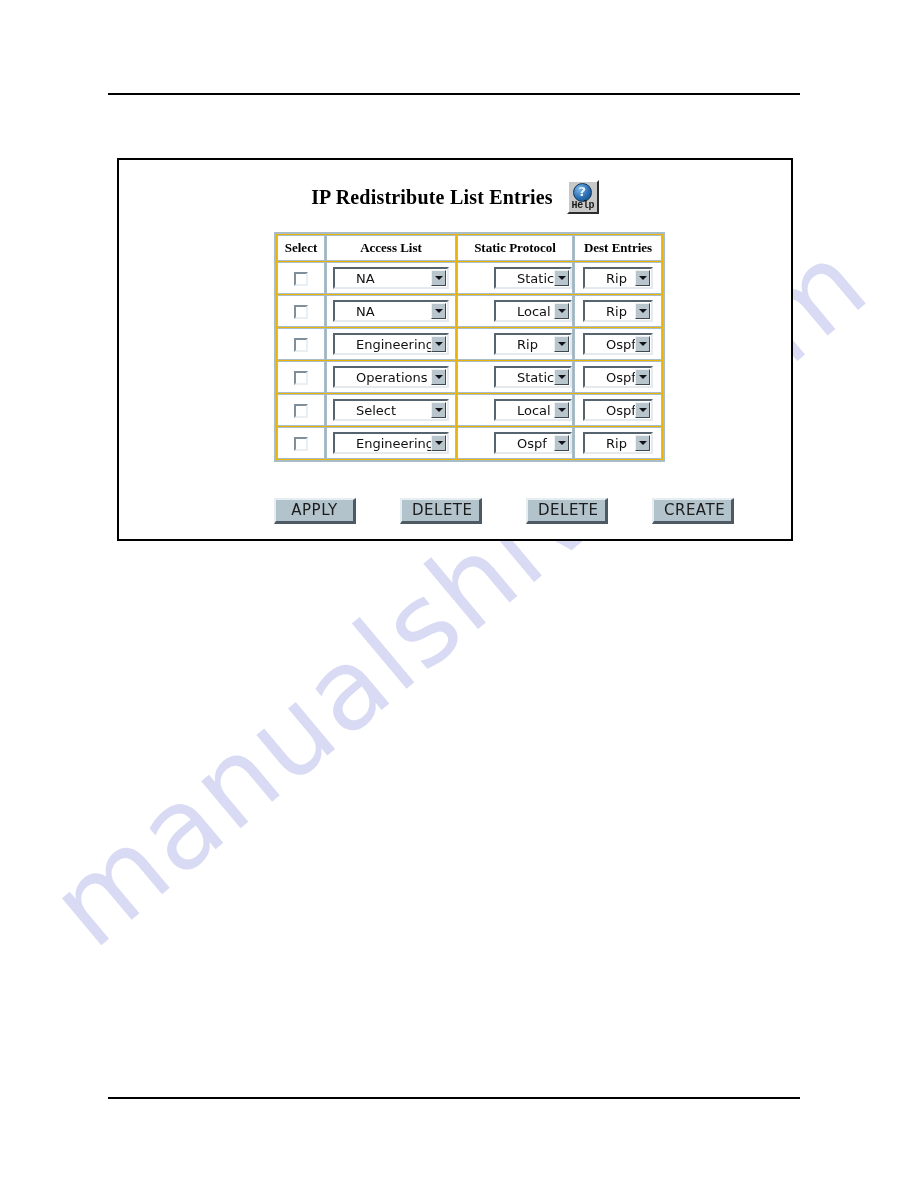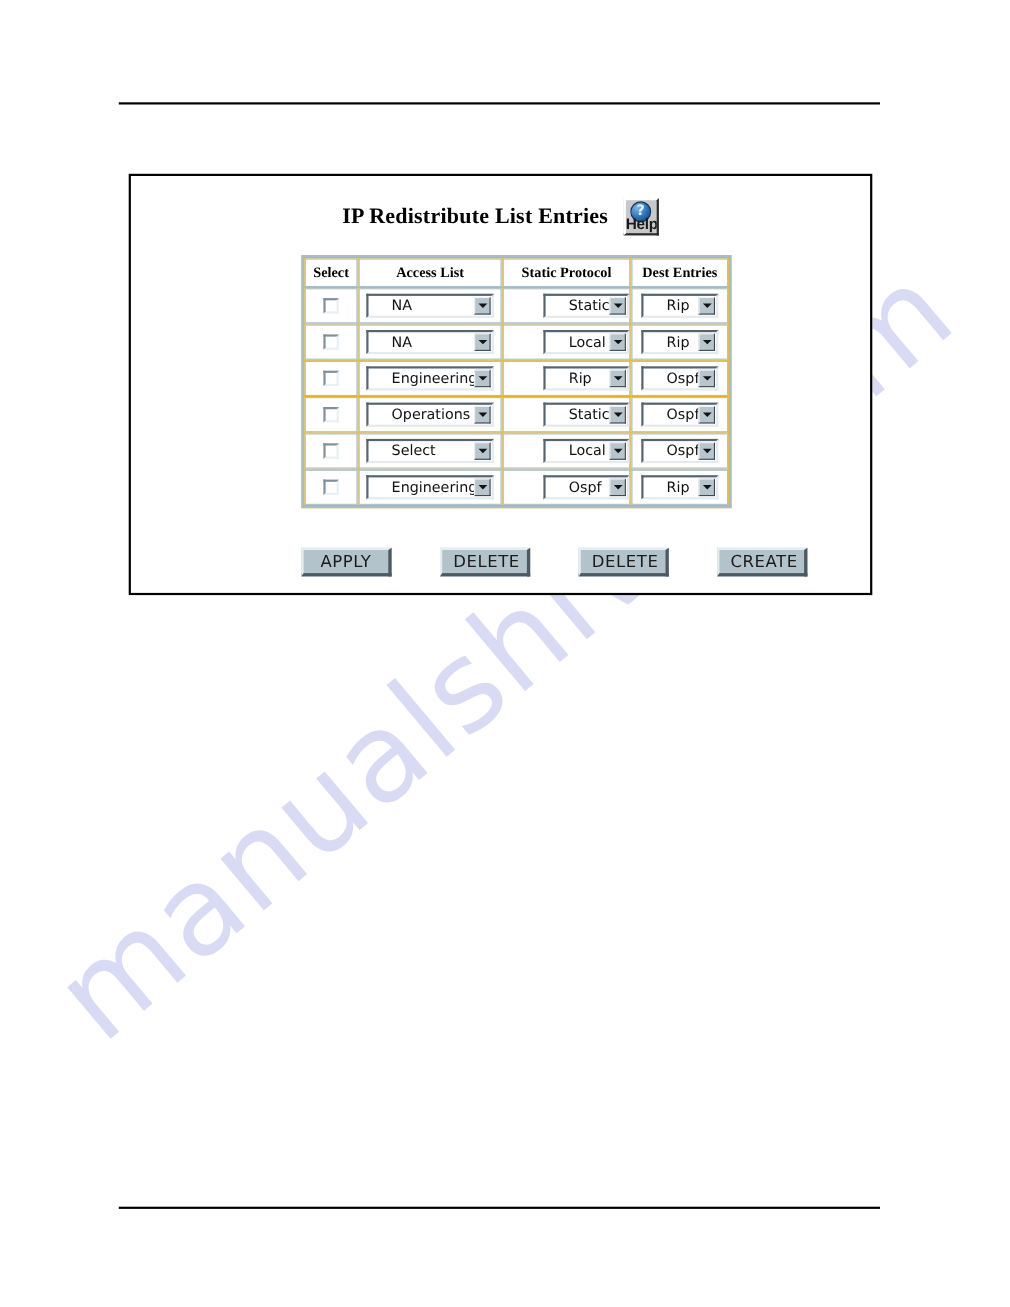--- a/index.html
+++ b/index.html
@@ -116,22 +116,22 @@
     font-weight: bold;
     font-size: 13px;
     color: #e8f2fb;
   }
   .help-caption {
     position: absolute;
     left: 0;
     bottom: 1px;
     width: 100%;
     text-align: center;
-    font-family: Liberation Sans, sans-serif;
-    font-size: 14px;
+    font-family: Liberation Mono, monospace;
+    font-size: 10px;
     font-weight: bold;
     color: #1a1a1a;
     letter-spacing: -0.3px;
   }
 
   
   .entries-table {
     position: absolute;
     left: 155px;
     top: 72px;

